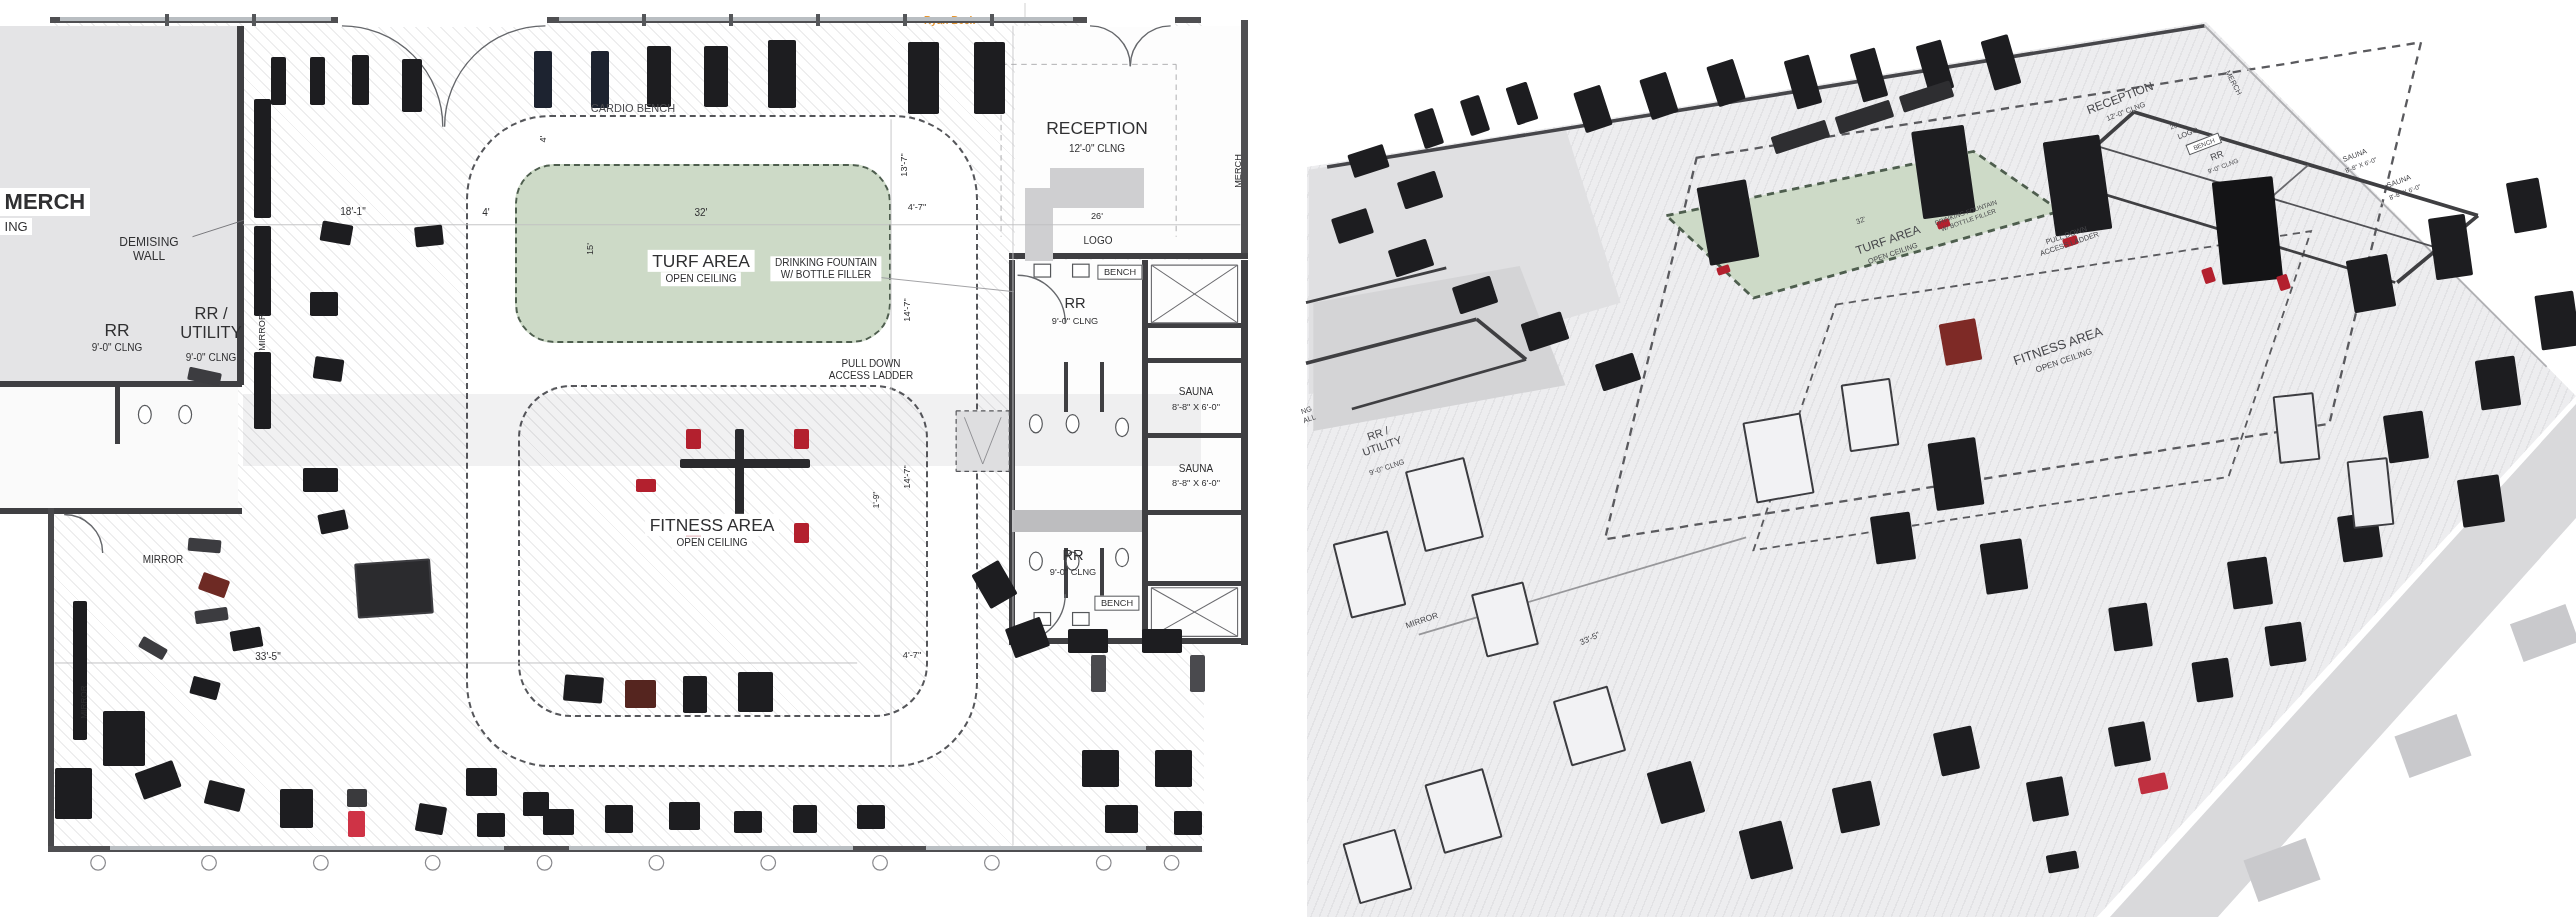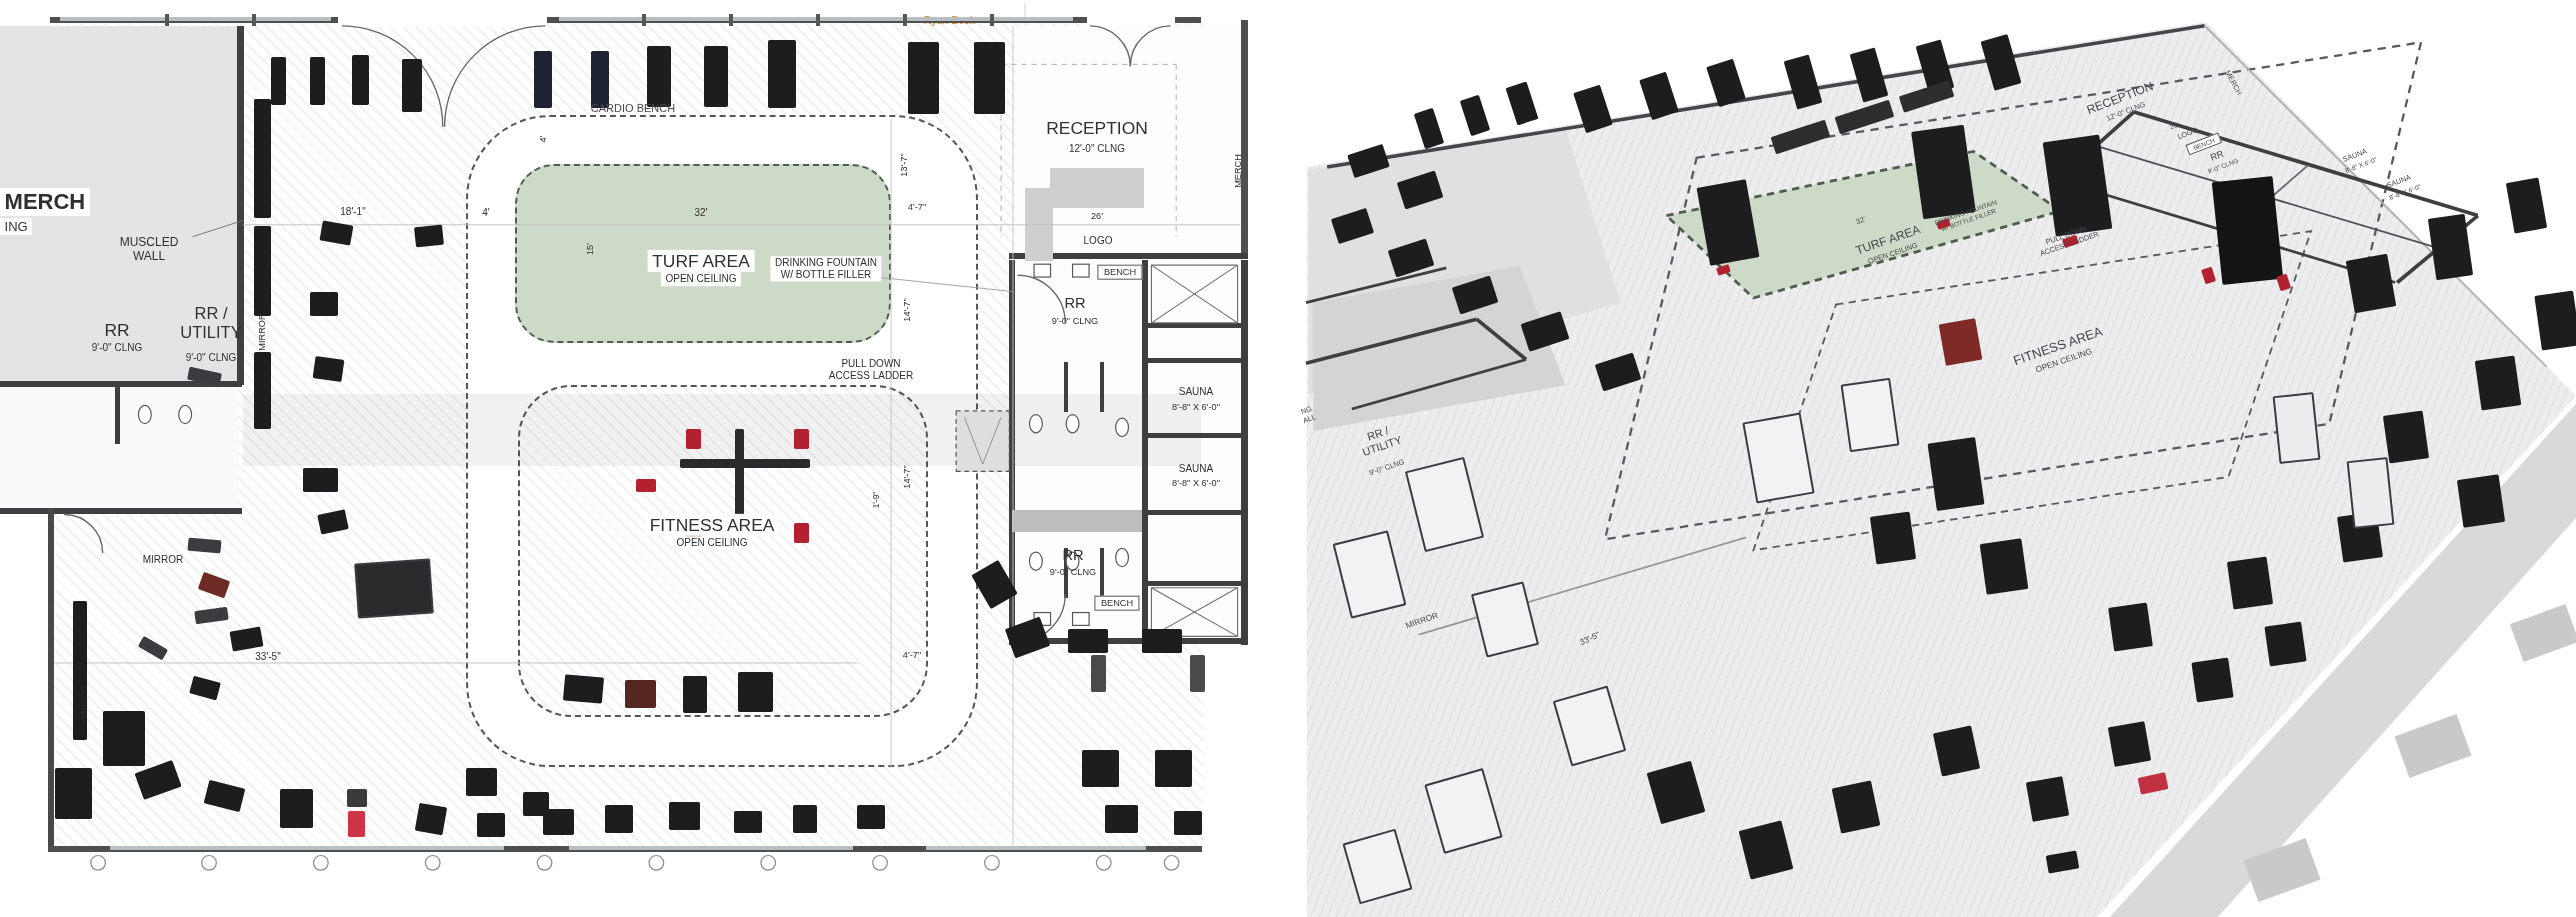--- a/index.html
+++ b/index.html
@@ -219,21 +219,21 @@
       <div class="equip" style="left: 1009px; top: 622px; width: 37px; height: 31px; transform: rotate(-20deg); background: rgb(29, 29, 32);"></div>
       <div class="equip" style="left: 1082px; top: 750px; width: 37px; height: 37px; transform: rotate(0deg); background: rgb(29, 29, 32);"></div>
       <div class="equip" style="left: 1155px; top: 750px; width: 37px; height: 37px; transform: rotate(0deg); background: rgb(29, 29, 32);"></div>
       <div class="equip" style="left: 1105px; top: 805px; width: 33px; height: 27.5px; transform: rotate(0deg); background: rgb(29, 29, 32);"></div>
       <div class="equip" style="left: 1174px; top: 811px; width: 27.5px; height: 24px; transform: rotate(0deg); background: rgb(29, 29, 32);"></div>
       <div class="equip" style="left: 979px; top: 565px; width: 31px; height: 39px; transform: rotate(-30deg); background: rgb(29, 29, 32);"></div>
       <div class="equip" style="left: 466px; top: 768px; width: 31px; height: 27.5px; transform: rotate(0deg); background: rgb(29, 29, 32);"></div>
       <div class="equip" style="left: 523px; top: 792px; width: 26px; height: 24px; transform: rotate(0deg); background: rgb(29, 29, 32);"></div>
       <div class="lab bg" style="font-size: 22px; font-weight: 700; top: 188px; left: 0px; text-align: left; transform: rotate(0deg);">MERCH</div>
       <div class="lab bg" style="font-size: 13px; top: 218px; left: 0px; text-align: left; transform: rotate(0deg);">ING</div>
-      <div class="lab" style="font-size: 12px; top: 249px; left: 149px; transform: translate(-50%, -50%) rotate(0deg);">MUSCLED
+      <div class="lab" style="font-size: 12px; top: 249px; left: 149px; transform: translate(-50%, -50%) rotate(0deg);">DEMISING
 WALL</div>
       <div class="lab" style="font-size: 17.4px; top: 330px; left: 117px; transform: translate(-50%, -50%) rotate(0deg);">RR</div>
       <div class="lab" style="font-size: 10px; top: 348px; left: 117px; transform: translate(-50%, -50%) rotate(0deg);">9'-0" CLNG</div>
       <div class="lab" style="font-size: 16.5px; top: 323px; left: 211px; transform: translate(-50%, -50%) rotate(0deg);">RR /
 UTILITY</div>
       <div class="lab" style="font-size: 10px; top: 358px; left: 211px; transform: translate(-50%, -50%) rotate(0deg);">9'-0" CLNG</div>
       <div class="lab" style="font-size: 9.2px; top: 332px; left: 262px; transform: translate(-50%, -50%) rotate(-90deg);">MIRROR</div>
       <div class="lab" style="font-size: 11px; color: rgb(74, 74, 78); top: 108px; left: 633px; transform: translate(-50%, -50%) rotate(0deg);">CARDIO BENCH</div>
       <div class="lab" style="font-size: 17.4px; top: 128px; left: 1097px; transform: translate(-50%, -50%) rotate(0deg);">RECEPTION</div>
       <div class="lab" style="font-size: 10px; top: 149px; left: 1097px; transform: translate(-50%, -50%) rotate(0deg);">12'-0" CLNG</div>

